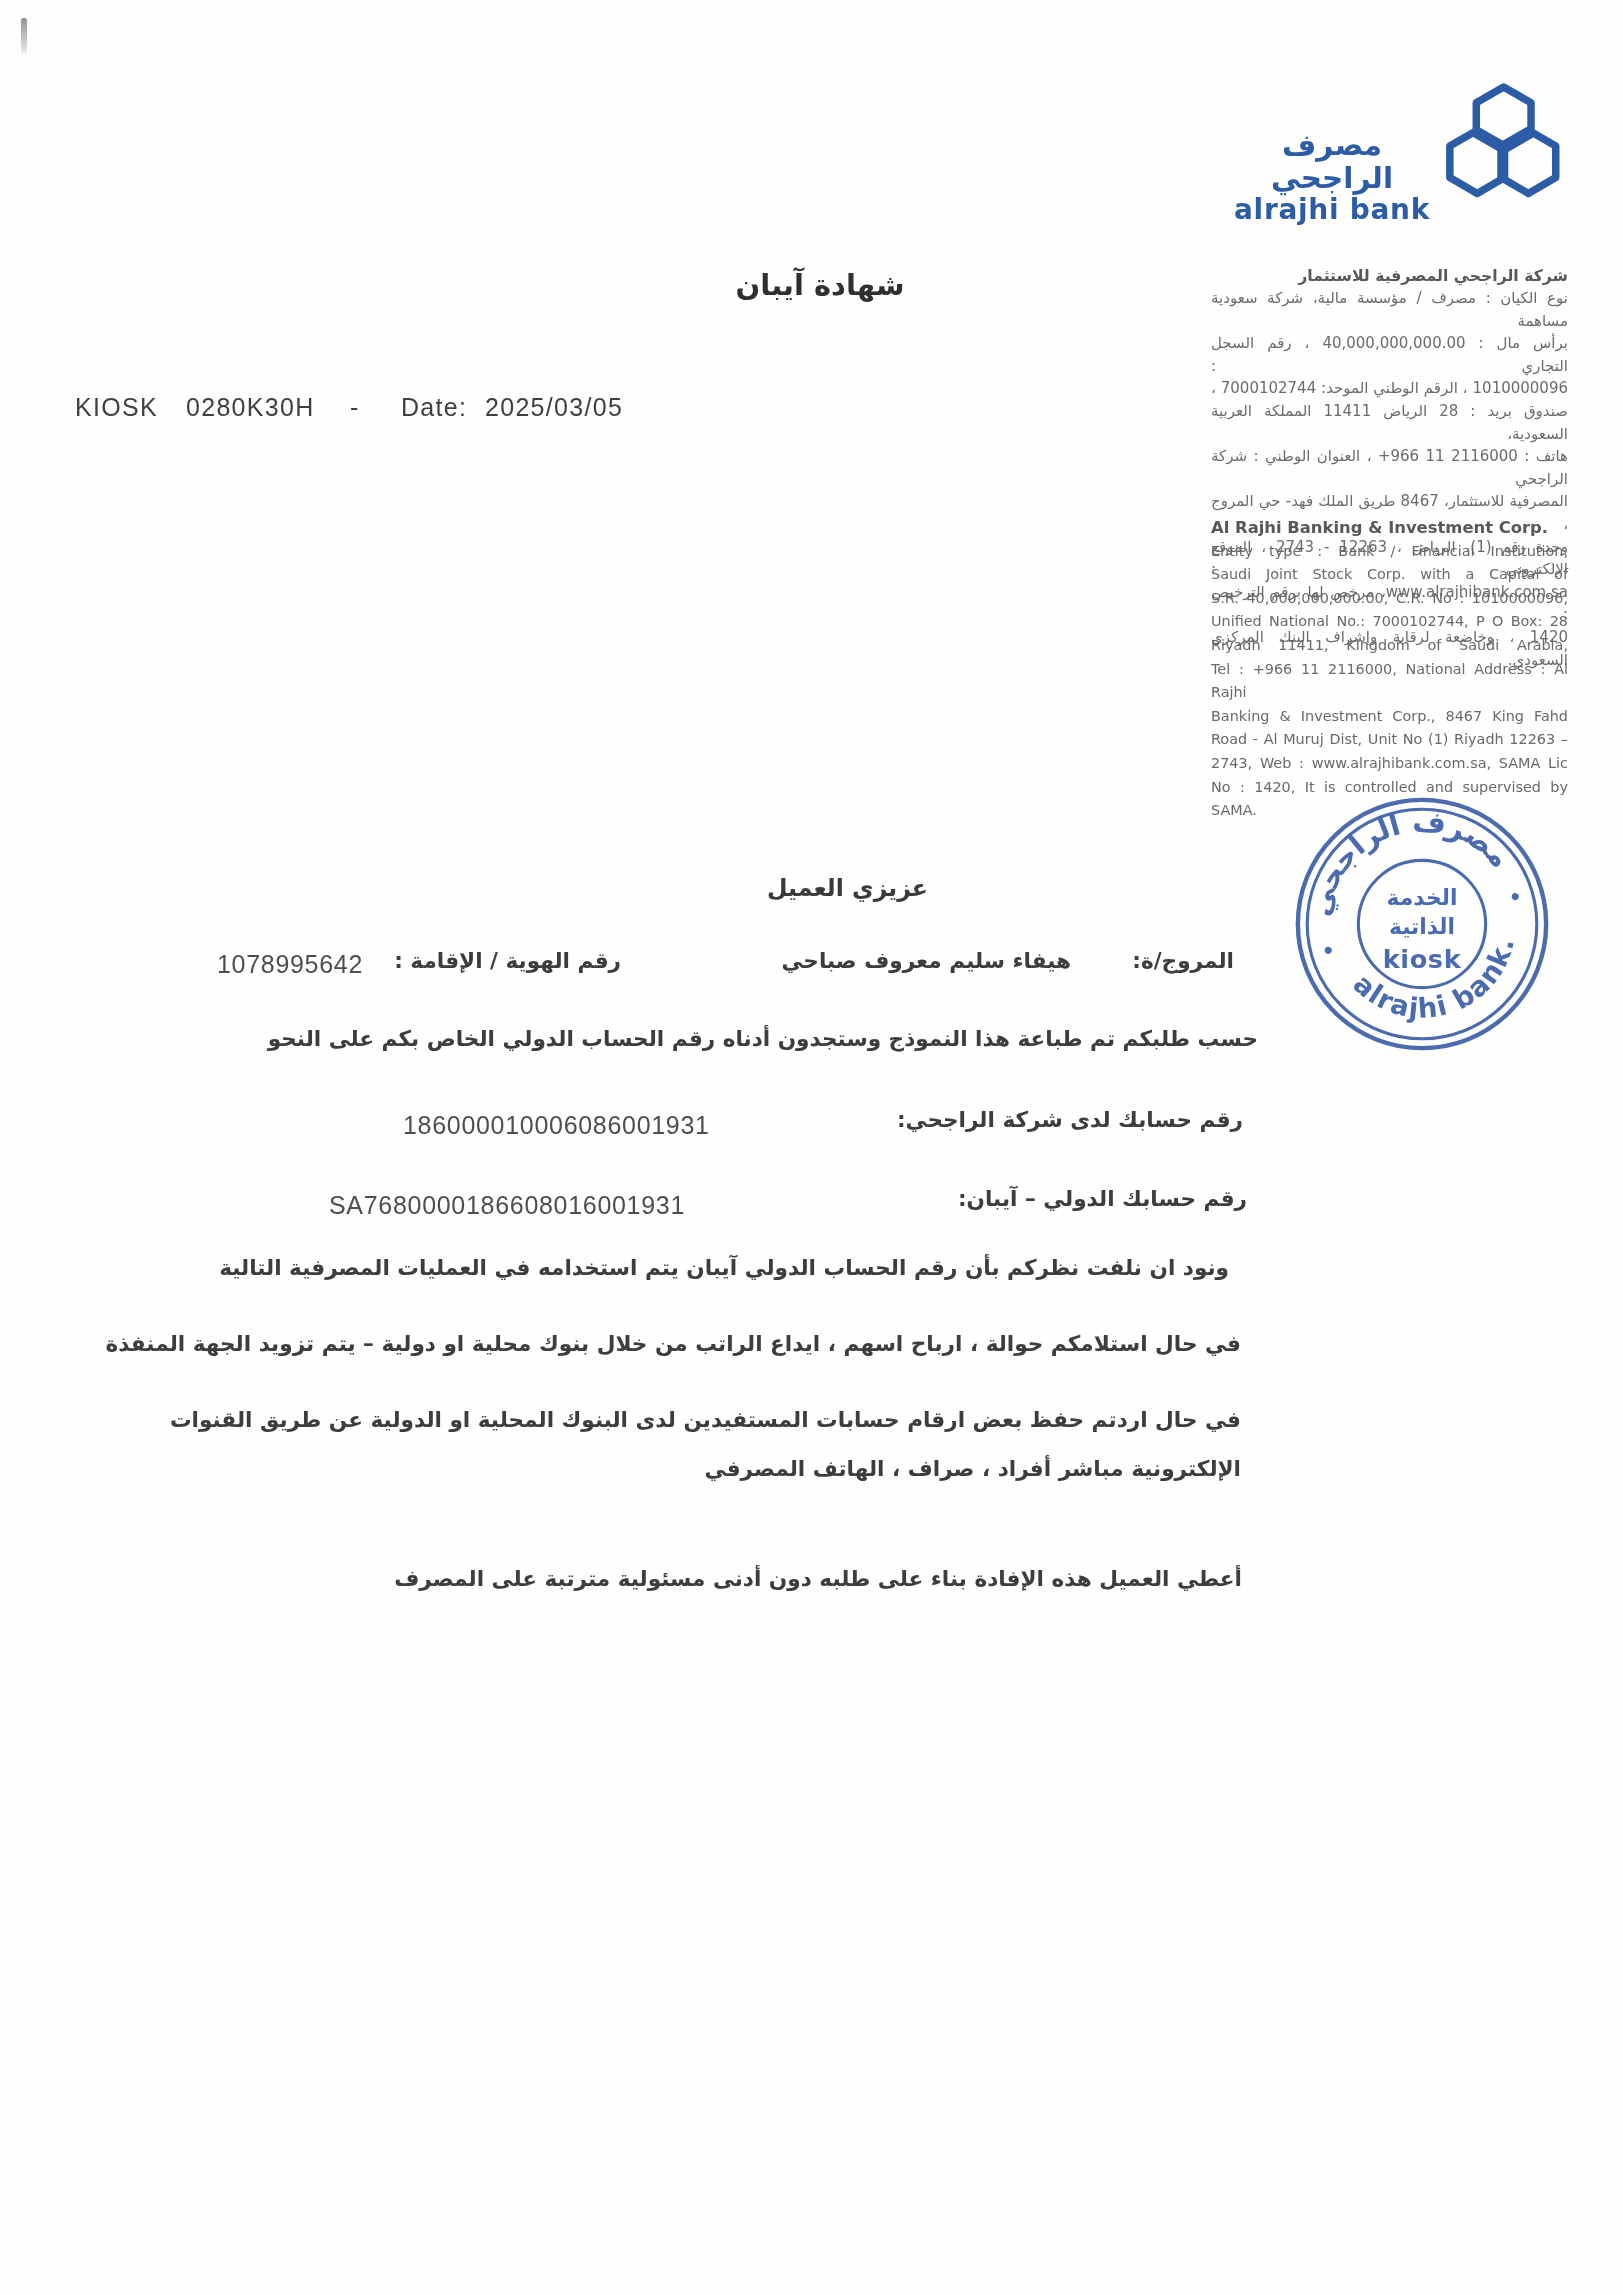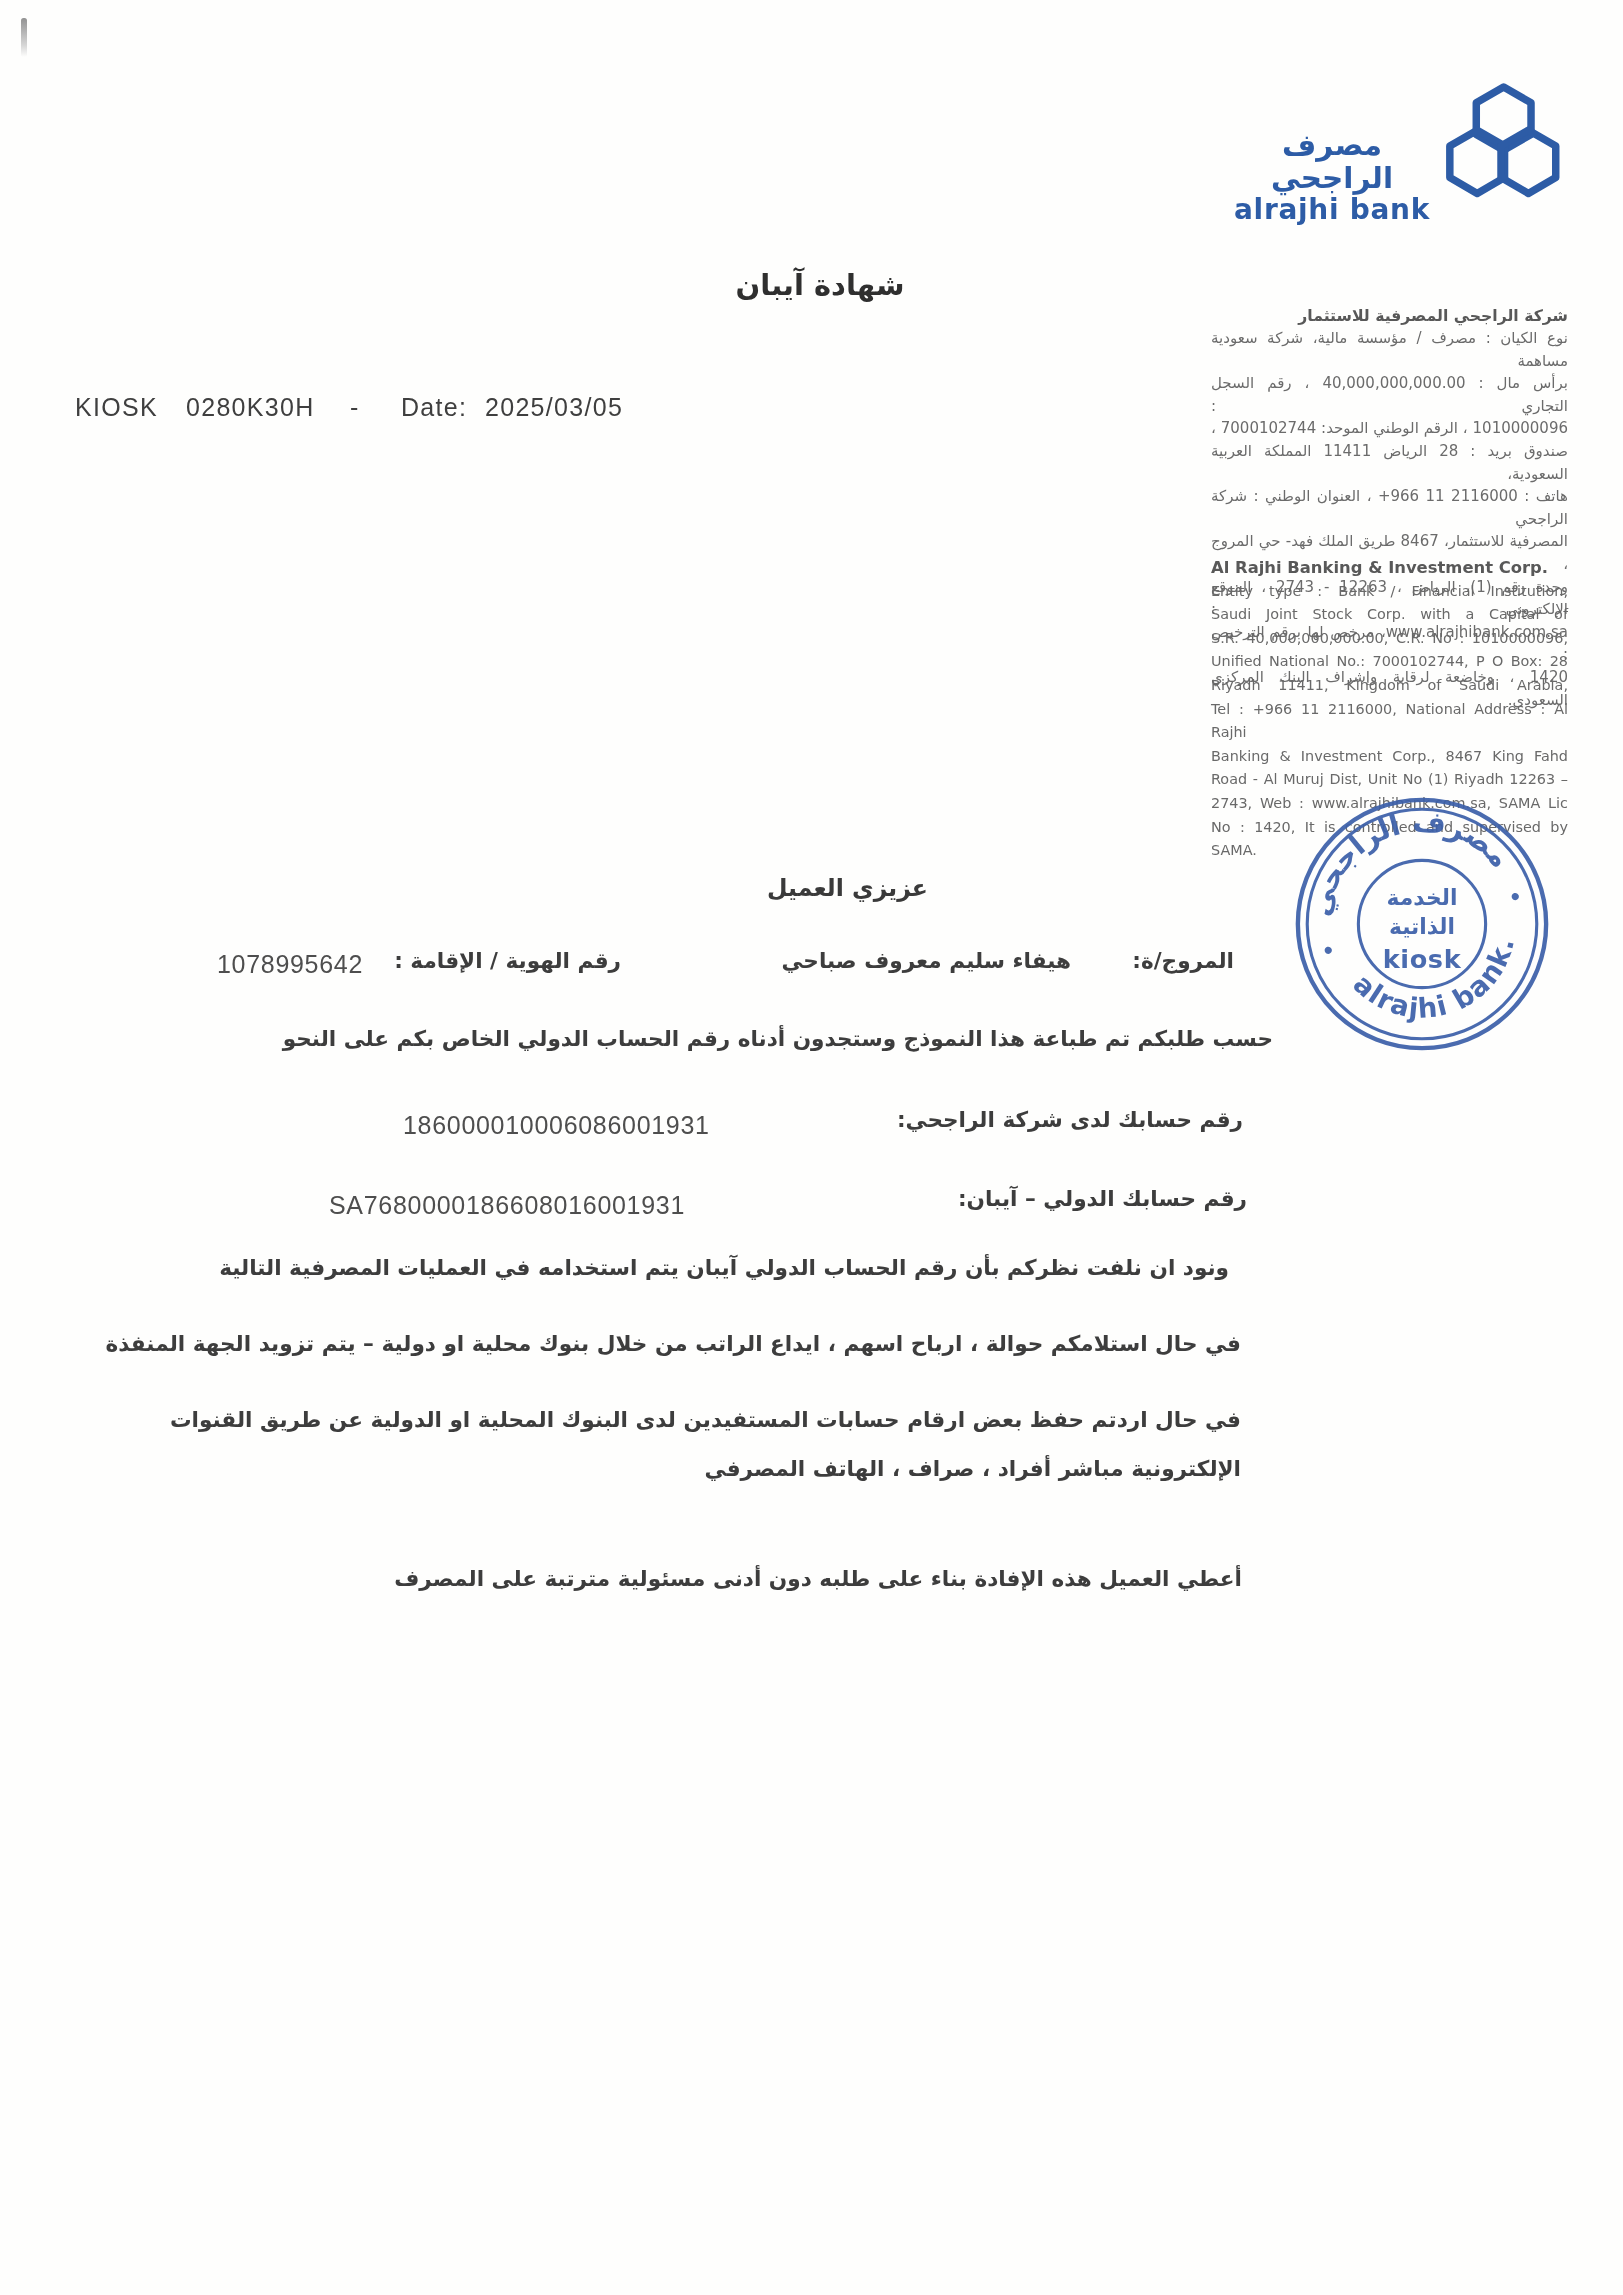--- a/index.html
+++ b/index.html
@@ -32,21 +32,21 @@
     font-size: 29px; font-weight: bold; color: #2f2f2f;
     text-align: center; width: 226px;
   }
 
   
   .meta { font-family: "Liberation Sans", sans-serif; font-size: 25px; color: #3f3f3f; letter-spacing: 1.3px; }
   .meta span { position: absolute; white-space: nowrap; }
 
   
   .info { width: 357px; }
-  .info .hd { font-size: 15.7px; font-weight: bold; color: #585858; margin-top: 40px; }
+  .info .hd { font-size: 15.7px; font-weight: bold; color: #585858; }
   .info .ln { font-size: 15px; color: #6b6b6b; }
   .info-ar .hd { text-align: right; line-height: 23px; }
   .info-ar .ln { line-height: 22.6px; text-align: justify; text-align-last: justify; }
   .info-en .hd { text-align: left; line-height: 23.6px; font-size: 16.4px; }
   .info-en .ln { font-size: 14.4px; line-height: 23.6px; text-align: justify; text-align-last: justify; color: #696969; }
   .info-en .ln:last-child { text-align-last: justify; }
 
   
   .body-ar {
     font-weight: bold; font-size: 21.6px; color: #3d3d3d;
@@ -145,21 +145,21 @@
     </g>
   </svg>
 
   <div class="abs greeting ar" style="left:756px; top:874px;">عزيزي العميل</div>
 
   <div class="abs body-ar ar" style="left:1113px; top:948px; width:121px;">المروج/ة:</div>
   <div class="abs body-ar ar" style="left:812px; top:948px; width:259px; text-align:center;">هيفاء سليم معروف صباحي</div>
   <div class="abs body-ar ar" style="left:425px; top:948px; width:196px; text-align:left;">رقم الهوية / الإقامة :</div>
   <div class="abs num" style="left:217px; top:950px;">1078995642</div>
 
-  <div class="abs body-ar ar" style="left:327px; top:1026px; width:946px;">حسب طلبكم تم طباعة هذا النموذج وستجدون أدناه رقم الحساب الدولي الخاص بكم على النحو</div>
+  <div class="abs body-ar ar" style="left:312px; top:1026px; width:946px;">حسب طلبكم تم طباعة هذا النموذج وستجدون أدناه رقم الحساب الدولي الخاص بكم على النحو</div>
 
   <div class="abs body-ar ar" style="left:890px; top:1107px; width:353px;">رقم حسابك لدى شركة الراجحي:</div>
   <div class="abs num" style="left:403px; top:1111px;">186000010006086001931</div>
 
   <div class="abs body-ar ar" style="left:979px; top:1186px; width:268px;">رقم حسابك الدولي – آيبان:</div>
   <div class="abs num" style="left:329px; top:1191px;">SA7680000186608016001931</div>
 
   <div class="abs body-ar ar" style="left:164px; top:1331px; width:1077px;">في حال استلامكم حوالة ، ارباح اسهم ، ايداع الراتب من خلال بنوك محلية او دولية – يتم تزويد الجهة المنفذة</div>
   <div class="abs body-ar ar" style="left:295px; top:1255px; width:934px;">ونود ان نلفت نظركم بأن رقم الحساب الدولي آيبان يتم استخدامه في العمليات المصرفية التالية</div>
   <div class="abs body-ar ar" style="left:275px; top:1407px; width:966px;">في حال اردتم حفظ بعض ارقام حسابات المستفيدين لدى البنوك المحلية او الدولية عن طريق القنوات</div>

